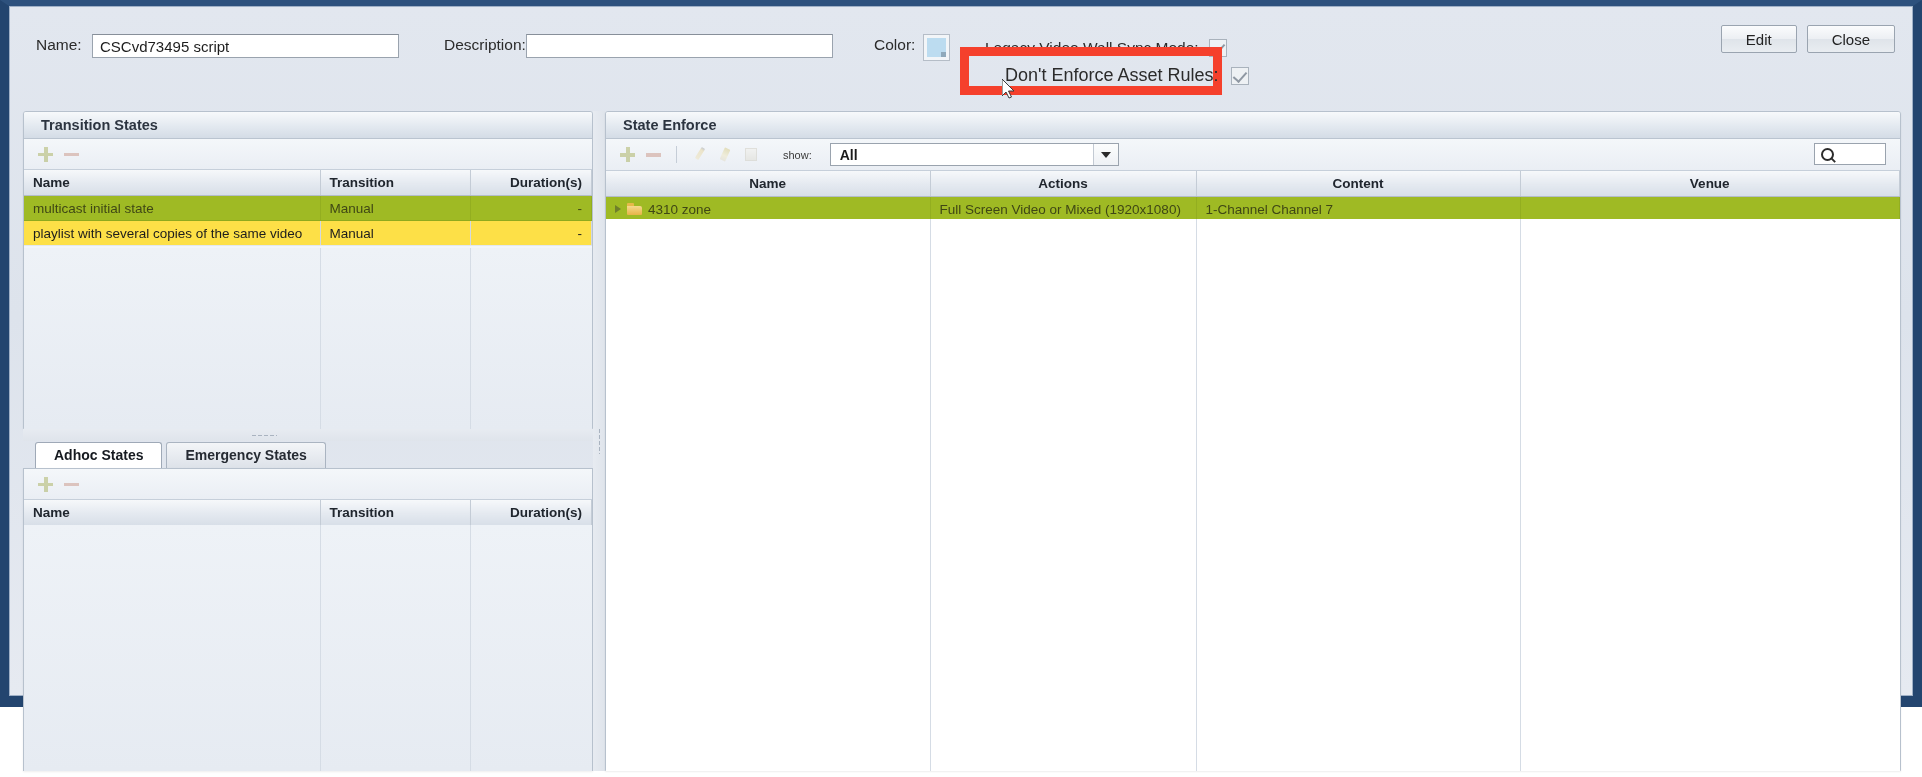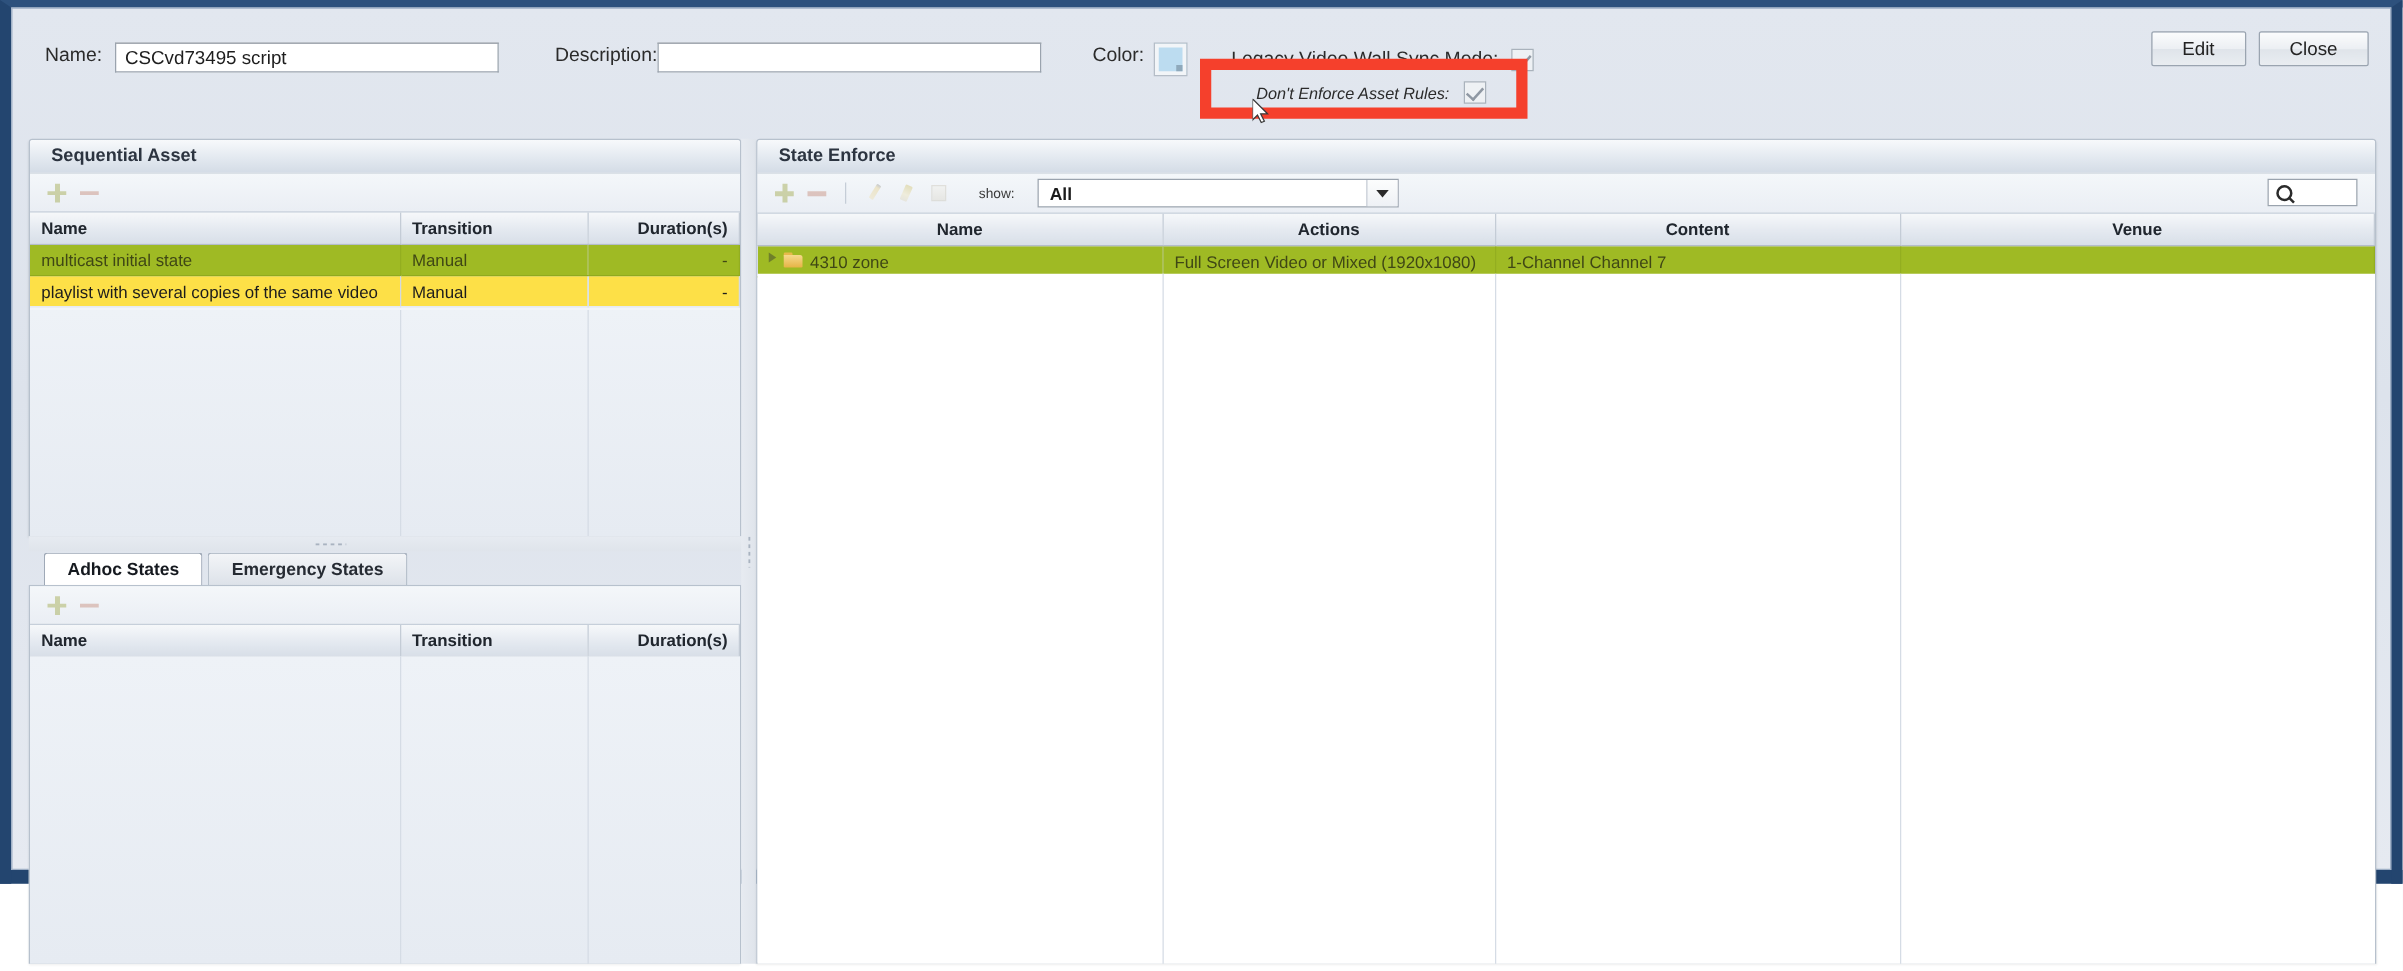--- a/index.html
+++ b/index.html
@@ -84,21 +84,21 @@
     display: flex; align-items: center; gap: 10px;
   }
   #legacy-row .form-label { position: static; }
 
   #enforce-row {
     position: absolute;
     left: 995px; top: 58px;
     display: flex; align-items: center; gap: 12px;
     z-index: 5;
   }
-  #enforce-row .form-label { position: static; font-size: 13px; font-style: italic; }
+  #enforce-row .form-label { position: static; font-size: 18px; }
 
   .checkbox {
     width: 18px; height: 18px;
     box-sizing: border-box;
     background: #eef1f4;
     border: 1px solid #a9b2bc;
     position: relative;
   }
   .checkbox.checked::after {
     content: "";
@@ -333,21 +333,21 @@
     background: linear-gradient(180deg,#eef2f7 0%, #e6ebf2 100%);
   }
   .filler-col {
     position: absolute;
     top: 0; bottom: 0;
     width: 1px;
     background: #d5dce5;
   }
 
   
-  .tree-cell { display: flex; gap: 6px; }
+  .tree-cell { display: flex; align-items: center; gap: 6px; }
   .tree-arrow {
     width: 0; height: 0;
     border-top: 4.5px solid transparent;
     border-bottom: 4.5px solid transparent;
     border-left: 6px solid #6f7f2a;
     flex: none;
   }
   .folder-icon {
     width: 15px; height: 12px;
     position: relative;
@@ -460,21 +460,21 @@
         <polygon points="0,0 0,17 4,13 7,19 9.5,18 6.5,12 12,12" fill="#ffffff" stroke="#3a3a3a" stroke-width="1"></polygon>
       </svg>
 
       <div id="header-buttons">
         <button class="chrome-button">Edit</button>
         <button class="chrome-button">Close</button>
       </div>
     </div>
 
     <div class="panel" id="seq-panel" style="left:13px; top:104px; width:570px; height:318px;">
-      <div class="panel-title">Sequential Asset</div>
+      <div class="panel-title">Transition States</div>
 
       <div class="panel-toolbar">
         <span class="tb-icon icon-plus"></span>
         <span class="tb-icon icon-minus"></span>
       </div>
 
       <table class="grid">
         <colgroup>
             <col style="width:296px">
             <col style="width:150px">

